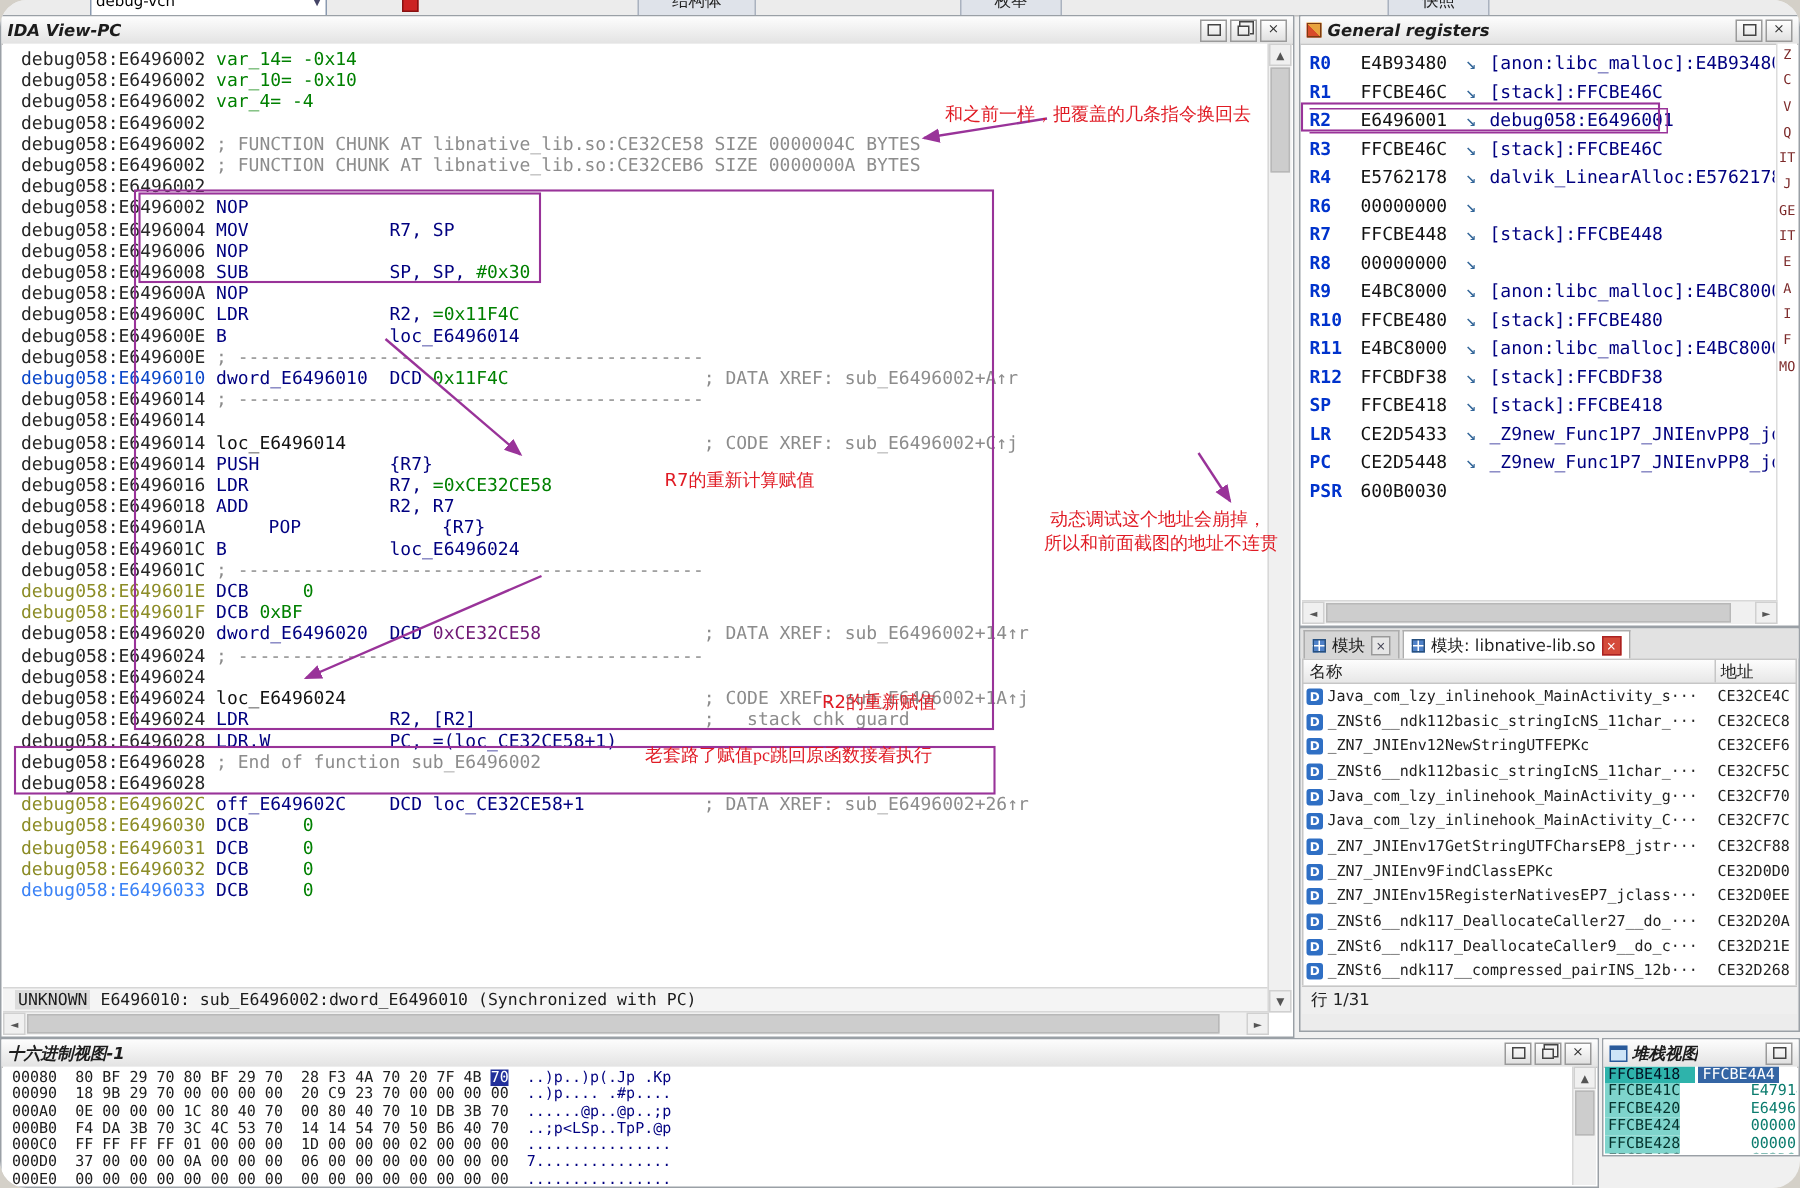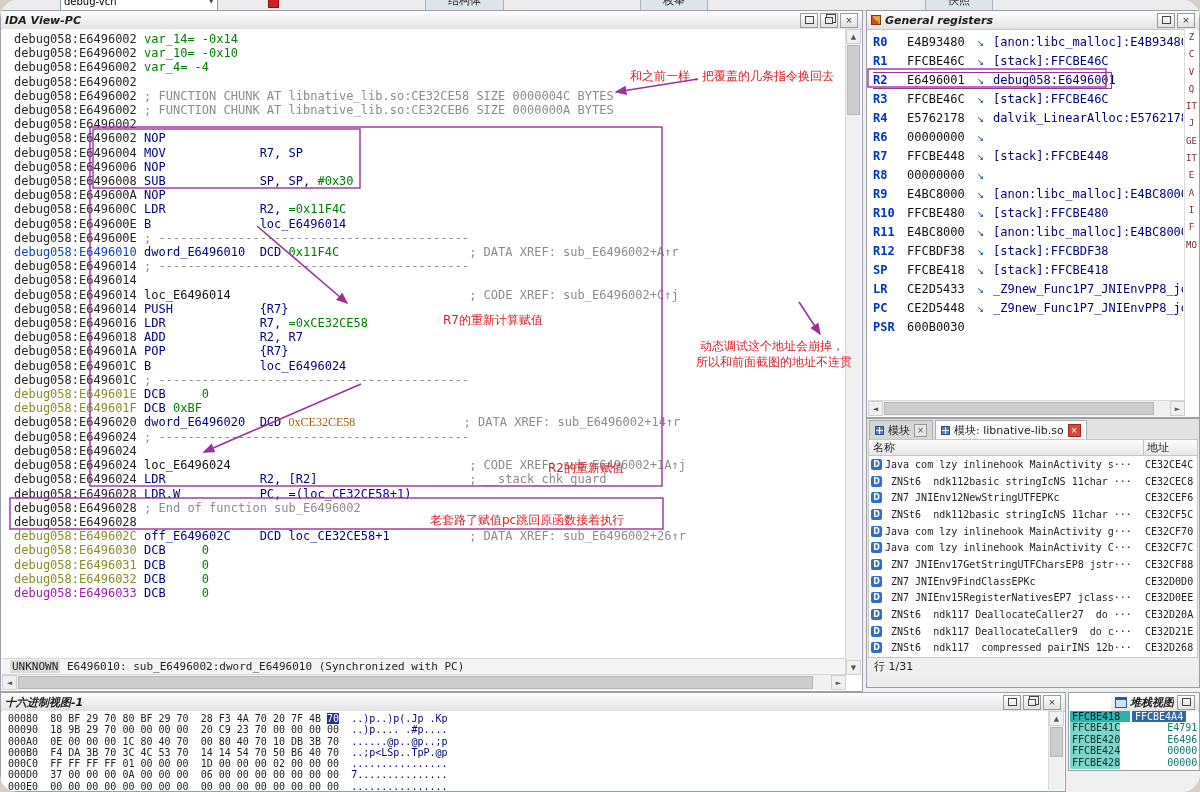--- a/index.html
+++ b/index.html
@@ -72,21 +72,21 @@
   .mstatus{height:18px;line-height:18px;font-size:11px;color:#222;padding-left:6px;background:#efefef;
            border-top:1px solid #c6c6c6;margin:0 1px;}
   
   .hex-win{left:0;top:692px;width:1066px;height:100px;}
   .hexrows{position:absolute;left:1px;top:18px;right:16px;bottom:1px;overflow:hidden;background:#fff;padding:2px 0 0 6px;}
   .hrow{font-family:"DejaVu Sans Mono",monospace;font-size:10px;line-height:11.3px;white-space:pre;color:#202020;}
   .hascii{color:#000080;}
   .hsel{background:#22309b;color:#fff;}
   .hex-vscroll{position:absolute;top:18px;right:1px;bottom:1px;width:15px;background:#f0f0f0;border-left:1px solid #d8d8d8;}
   
-  .stack-win{left:1068px;top:692px;width:132px;height:79px;padding-left:42px;}
+  .stack-win{left:1068px;top:692px;width:132px;height:79px;}
   .sticon{display:inline-block;width:10px;height:9px;border:1px solid #2a5a9a;background:#cde4f7;
           box-shadow:inset 0 2px 0 #2a5a9a;margin-right:3px;}
   .stackrows{position:absolute;left:1px;top:18px;right:1px;bottom:1px;overflow:hidden;background:#fff;}
   .srow{display:flex;font-family:"DejaVu Sans Mono",monospace;font-size:10px;line-height:11.4px;white-space:pre;}
   .saddr{width:58px;background:#7fd4cc;color:#05332e;padding-left:2px;}
   .saddr.sel-a{background:#2eb3ab;color:#012;}
   .sval{padding-left:5px;color:#0b7c6e;margin-left:42px;}
   .sval.sel-v{background:#3465a4;color:#fff;padding:0 3px;margin-left:2px;}
   .regicon{display:inline-block;width:10px;height:10px;margin-right:4px;
            background:linear-gradient(45deg,#d84b2a 50%,#e8a33d 50%);box-shadow:inset 0 0 0 1px #7c3a10;}
@@ -140,38 +140,38 @@
           <div class="dline"><span style="color: rgb(38, 38, 38);">debug058:E649600C </span><span style="color: rgb(0, 0, 128);">LDR             R2, </span><span style="color: rgb(0, 128, 0);">=0x11F4C</span></div>
           <div class="dline"><span style="color: rgb(38, 38, 38);">debug058:E649600E </span><span style="color: rgb(0, 0, 128);">B               loc_E6496014</span></div>
           <div class="dline"><span style="color: rgb(38, 38, 38);">debug058:E649600E </span><span style="color: rgb(140, 140, 140);">; -------------------------------------------</span></div>
           <div class="dline"><span style="color: rgb(10, 70, 200);">debug058:E6496010 </span><span style="color: rgb(0, 0, 128);">dword_E6496010  DCD </span><span style="color: rgb(0, 128, 0);">0x11F4C</span><span style="color: rgb(140, 140, 140);">                  ; DATA XREF: sub_E6496002+A↑r</span></div>
           <div class="dline"><span style="color: rgb(38, 38, 38);">debug058:E6496014 </span><span style="color: rgb(140, 140, 140);">; -------------------------------------------</span></div>
           <div class="dline"><span style="color: rgb(38, 38, 38);">debug058:E6496014</span></div>
           <div class="dline"><span style="color: rgb(38, 38, 38);">debug058:E6496014 </span><span style="color: rgb(17, 17, 17);">loc_E6496014</span><span style="color: rgb(140, 140, 140);">                                 ; CODE XREF: sub_E6496002+C↑j</span></div>
           <div class="dline"><span style="color: rgb(38, 38, 38);">debug058:E6496014 </span><span style="color: rgb(0, 0, 128);">PUSH            {R7}</span></div>
           <div class="dline"><span style="color: rgb(38, 38, 38);">debug058:E6496016 </span><span style="color: rgb(0, 0, 128);">LDR             R7, </span><span style="color: rgb(0, 128, 0);">=0xCE32CE58</span></div>
           <div class="dline"><span style="color: rgb(38, 38, 38);">debug058:E6496018 </span><span style="color: rgb(0, 0, 128);">ADD             R2, R7</span></div>
-          <div class="dline"><span style="color: rgb(38, 38, 38);">debug058:E649601A </span><span style="color: rgb(0, 0, 128);">POP             {R7}</span></div>
+          <div class="dline"><span style="color: rgb(38, 38, 38);">debug058:E649601A </span><span style="color: rgb(0, 0, 128); margin-left: 35px;">POP             {R7}</span></div>
           <div class="dline"><span style="color: rgb(38, 38, 38);">debug058:E649601C </span><span style="color: rgb(0, 0, 128);">B               loc_E6496024</span></div>
           <div class="dline"><span style="color: rgb(38, 38, 38);">debug058:E649601C </span><span style="color: rgb(140, 140, 140);">; -------------------------------------------</span></div>
           <div class="dline"><span style="color: rgb(140, 140, 38);">debug058:E649601E </span><span style="color: rgb(0, 0, 128);">DCB     </span><span style="color: rgb(0, 128, 0);">0</span></div>
           <div class="dline"><span style="color: rgb(140, 140, 38);">debug058:E649601F </span><span style="color: rgb(0, 0, 128);">DCB </span><span style="color: rgb(0, 128, 0);">0xBF</span></div>
-          <div class="dline"><span style="color: rgb(38, 38, 38);">debug058:E6496020 </span><span style="color: rgb(0, 0, 128);">dword_E6496020  DCD </span><span style="color: #a16207; font-family: Liberation Serif, serif;">0xCE32CE58</span><span style="color: rgb(140, 140, 140);">               ; DATA XREF: sub_E6496002+14↑r</span></div>
+          <div class="dline"><span style="color: rgb(38, 38, 38);">debug058:E6496020 </span><span style="color: rgb(0, 0, 128);">dword_E6496020  DCD </span><span style="color: #701a75;">0xCE32CE58</span><span style="color: rgb(140, 140, 140);">               ; DATA XREF: sub_E6496002+14↑r</span></div>
           <div class="dline"><span style="color: rgb(38, 38, 38);">debug058:E6496024 </span><span style="color: rgb(140, 140, 140);">; -------------------------------------------</span></div>
           <div class="dline"><span style="color: rgb(38, 38, 38);">debug058:E6496024</span></div>
           <div class="dline"><span style="color: rgb(38, 38, 38);">debug058:E6496024 </span><span style="color: rgb(17, 17, 17);">loc_E6496024</span><span style="color: rgb(140, 140, 140);">                                 ; CODE XREF: sub_E6496002+1A↑j</span></div>
           <div class="dline"><span style="color: rgb(38, 38, 38);">debug058:E6496024 </span><span style="color: rgb(0, 0, 128);">LDR             R2, [R2]</span><span style="color: rgb(140, 140, 140);">                     ; __stack_chk_guard</span></div>
           <div class="dline"><span style="color: rgb(38, 38, 38);">debug058:E6496028 </span><span style="color: rgb(0, 0, 128);">LDR.W           PC, =(loc_CE32CE58+1)</span></div>
           <div class="dline"><span style="color: rgb(38, 38, 38);">debug058:E6496028 </span><span style="color: rgb(140, 140, 140);">; End of function sub_E6496002</span></div>
           <div class="dline"><span style="color: rgb(38, 38, 38);">debug058:E6496028</span></div>
           <div class="dline"><span style="color: rgb(140, 140, 38);">debug058:E649602C </span><span style="color: rgb(0, 0, 128);">off_E649602C    DCD loc_CE32CE58+1</span><span style="color: rgb(140, 140, 140);">           ; DATA XREF: sub_E6496002+26↑r</span></div>
           <div class="dline"><span style="color: rgb(140, 140, 38);">debug058:E6496030 </span><span style="color: rgb(0, 0, 128);">DCB     </span><span style="color: rgb(0, 128, 0);">0</span></div>
           <div class="dline"><span style="color: rgb(140, 140, 38);">debug058:E6496031 </span><span style="color: rgb(0, 0, 128);">DCB     </span><span style="color: rgb(0, 128, 0);">0</span></div>
           <div class="dline"><span style="color: rgb(140, 140, 38);">debug058:E6496032 </span><span style="color: rgb(0, 0, 128);">DCB     </span><span style="color: rgb(0, 128, 0);">0</span></div>
-          <div class="dline"><span style="color: #a21caf;">debug058:E6496033 </span><span style="color: rgb(0, 0, 128);">DCB     </span><span style="color: rgb(0, 128, 0);">0</span></div>
+          <div class="dline"><span style="color: #3b82f6;">debug058:E6496033 </span><span style="color: rgb(0, 0, 128);">DCB     </span><span style="color: rgb(0, 128, 0);">0</span></div>
         </div>
     </div>
     <div class="dstatus"><span class="unk">UNKNOWN</span><span> E6496010: sub_E6496002:dword_E6496010 (Synchronized with PC)</span></div>
     <div class="vscroll">
       <span class="sbtn" style="left:0;top:0;">▲</span>
       <span class="thumb" style="left:1px;top:16px;width:13px;height:70px;"></span>
       <span class="sbtn" style="left:0;bottom:0;">▼</span>
     </div>
     <div class="hscroll">
       <span class="sbtn" style="left:0;top:0;">◄</span>
@@ -360,21 +360,21 @@
         <div class="srow"><span class="saddr">FFCBE42C</span><span class="sval">CE2D92AC</span></div>
         <div class="srow"><span class="saddr">FFCBE430</span><span class="sval">00000000</span></div>
       </div>
   </div>
 
   <div class="anno" style="left:630px;top:68px;">和之前一样，把覆盖的几条指令换回去</div>
   <div class="anno" style="left:443px;top:312px;">R7的重新计算赋值</div>
   <div class="anno" style="left:700px;top:338px;">动态调试这个地址会崩掉，</div>
   <div class="anno" style="left:696px;top:354px;">所以和前面截图的地址不连贯</div>
   <div class="anno" style="left:548px;top:460px;">R2的重新赋值</div>
-  <div class="anno" style="left:430px;top:512px;">老套路了赋值pc跳回原函数接着执行</div>
+  <div class="anno" style="left:430px;top:495px;font-family:Liberation Serif, serif;">老套路了赋值pc跳回原函数接着执行</div>
 
   <svg id="overlay" width="1200" height="792">
     <defs>
       <marker id="ah" markerWidth="9" markerHeight="8" refX="6.5" refY="3" orient="auto">
         <path d="M0,0 L7.5,3 L0,6 z" fill="#993399"></path>
       </marker>
     </defs>
     <rect x="93" y="129" width="267" height="59" fill="none" stroke="#993399" stroke-width="1.4"></rect>
     <rect x="90" y="127" width="572" height="359" fill="none" stroke="#993399" stroke-width="1.4"></rect>
     <rect x="10" y="498" width="653" height="31" fill="none" stroke="#993399" stroke-width="1.4"></rect>

